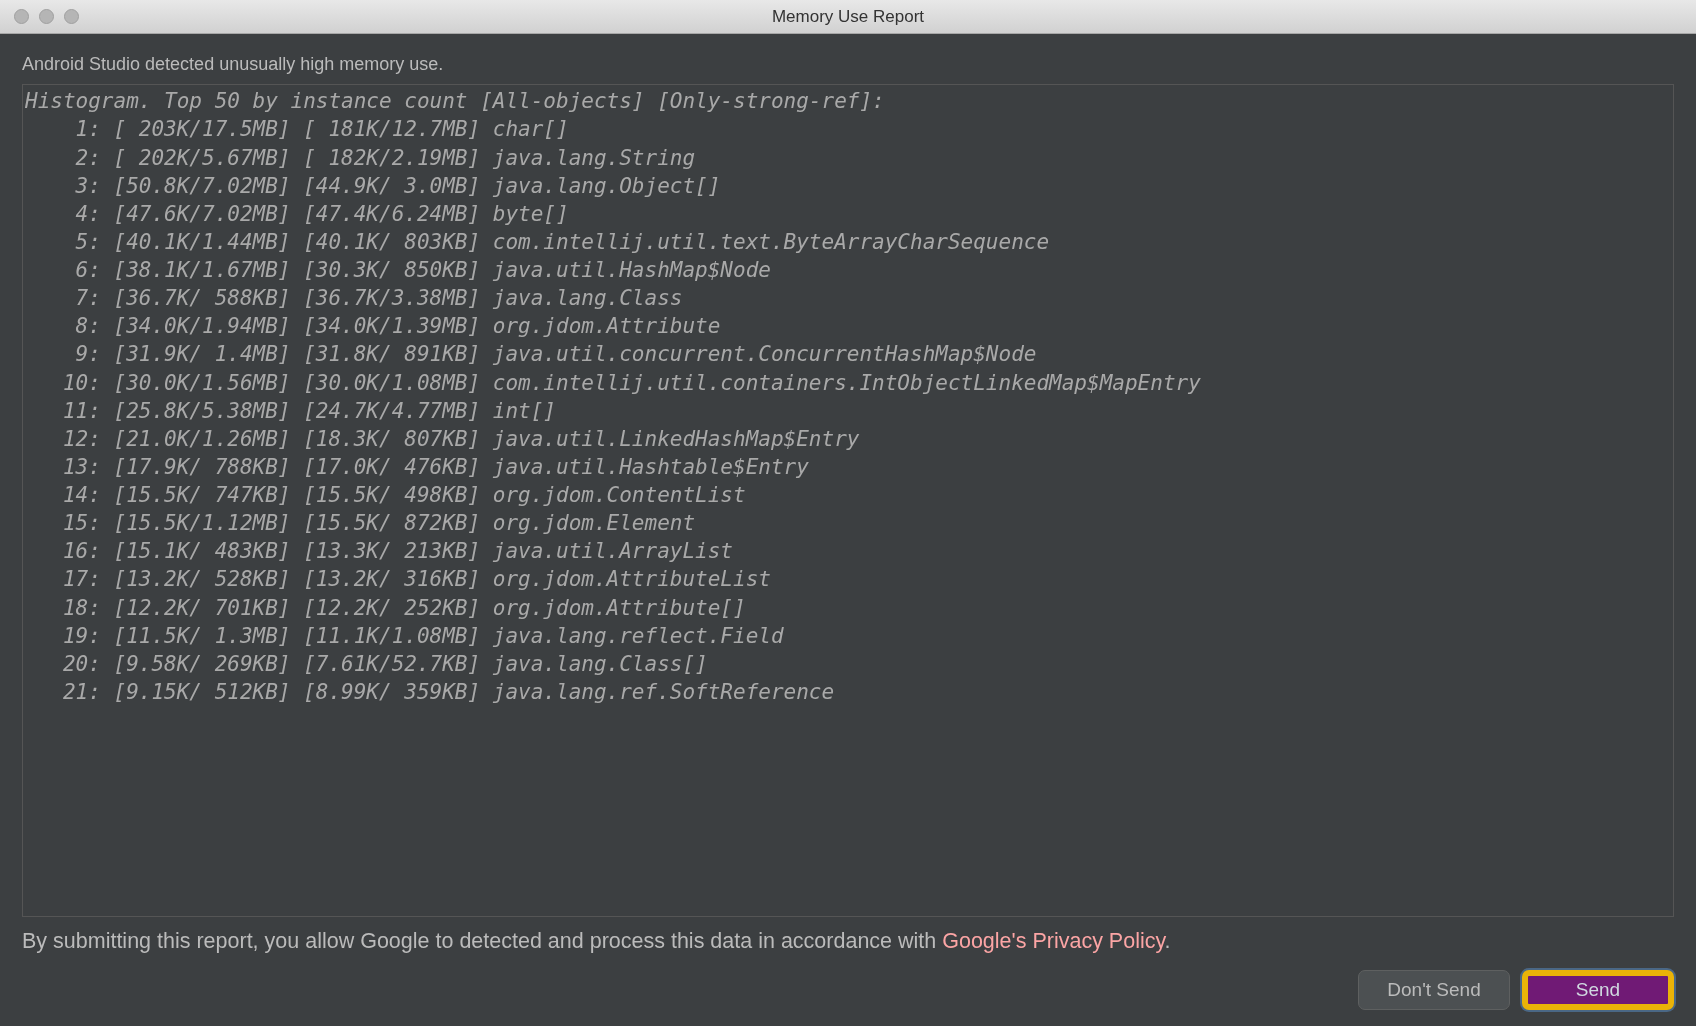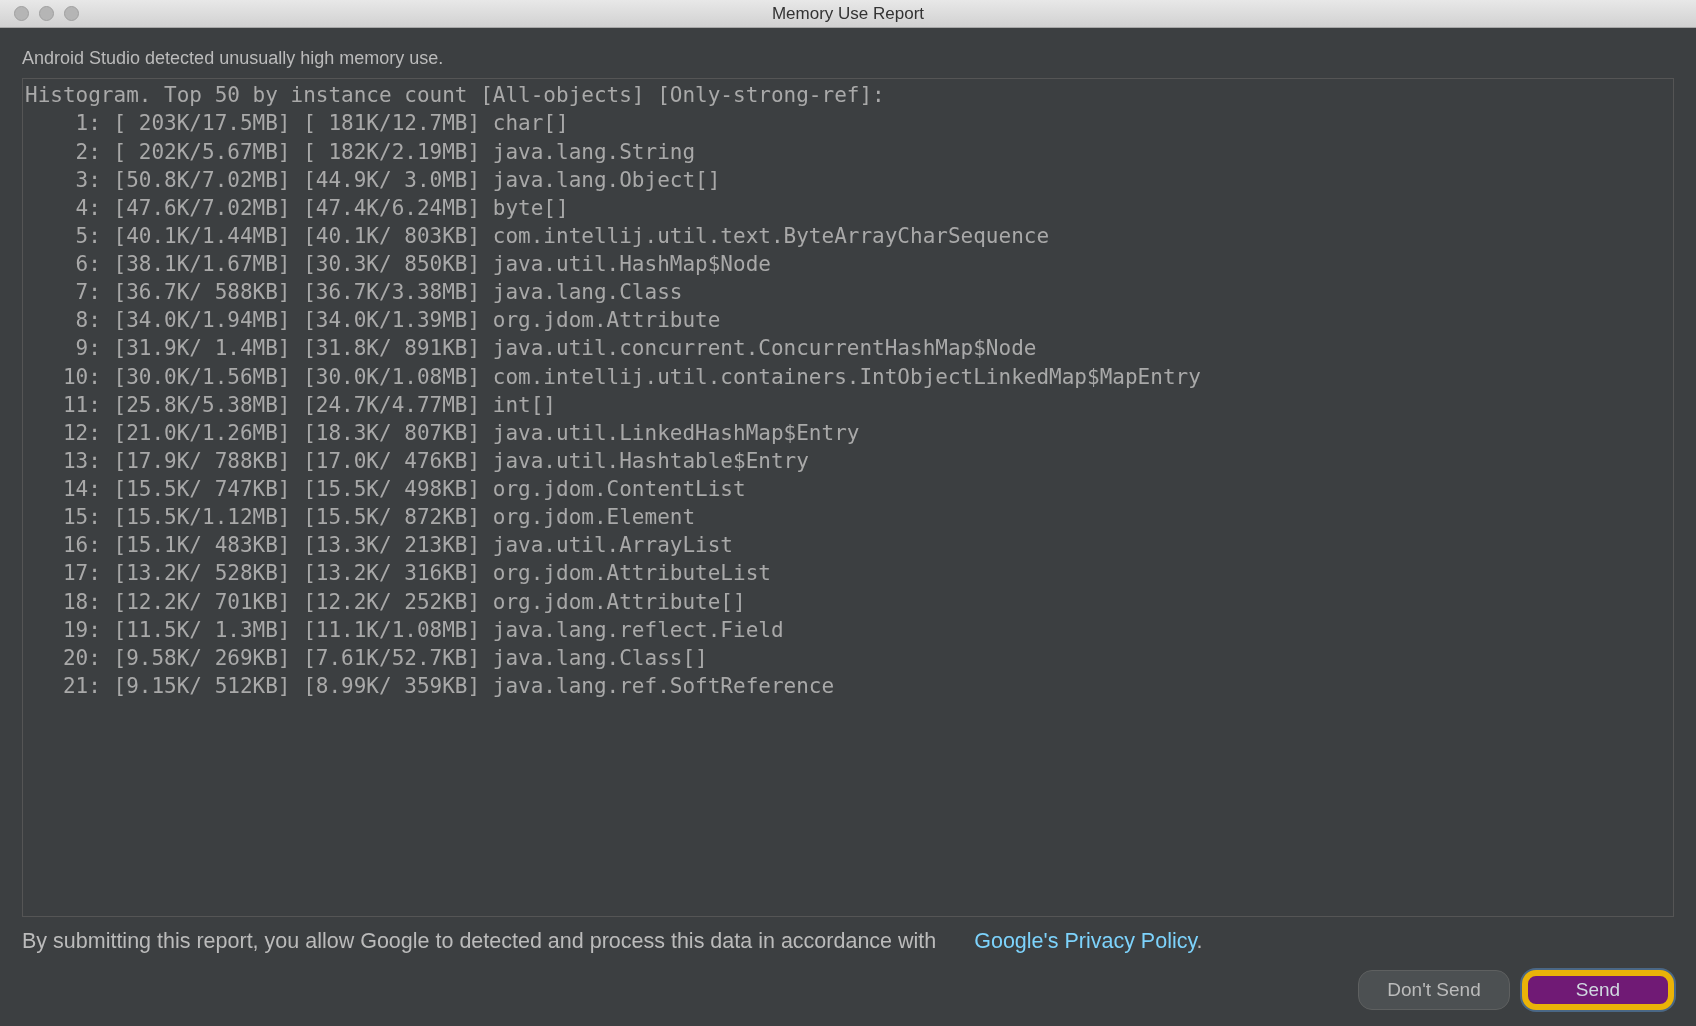--- a/index.html
+++ b/index.html
@@ -6,21 +6,21 @@
     body {
       background: #3c3f41;
       font-family: -apple-system, BlinkMacSystemFont, "Segoe UI", sans-serif;
       width: 1696px;
       height: 1026px;
       overflow: hidden;
       display: flex;
       flex-direction: column;
     }
     .titlebar {
-      height: 28px;
+      height: 34px;
       background: linear-gradient(to bottom, #e8e8e8, #d1d1d1);
       border-bottom: 1px solid #a7a7a7;
       display: flex;
       align-items: center;
       position: relative;
     }
     .traffic-lights {
       display: flex;
       gap: 10px;
       padding-left: 14px;
@@ -62,43 +62,43 @@
       min-height: 0;
       padding: 2px 2px;
     }
     .report-text {
       color: #a9a9a9;
       font-family: "SF Mono", "Menlo", "Consolas", monospace;
       font-size: 21px;
       line-height: 1.34;
       white-space: pre;
       overflow: hidden;
+      font-style: italic;
     }
     .footer-text {
       color: #bbbbbb;
       font-size: 21.5px;
       margin-top: 12px;
       margin-bottom: 16px;
     }
     .privacy-link {
-      color: #7dd3fc;
+      color: #fca5a5;
       cursor: pointer;
-      margin-left: 32px;
     }
     .button-row {
       display: flex;
       justify-content: flex-end;
       gap: 12px;
     }
     .btn {
       height: 40px;
       min-width: 152px;
       padding: 0 20px;
       font-size: 19px;
-      border-radius: 14px;
+      border-radius: 7px;
       cursor: pointer;
       display: flex;
       align-items: center;
       justify-content: center;
     }
     .btn-secondary {
       background: #4c5052;
       border: 1px solid #5e6060;
       color: #bbbbbb;
     }

